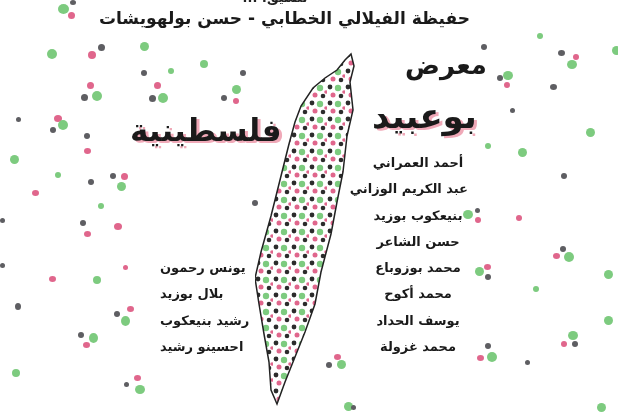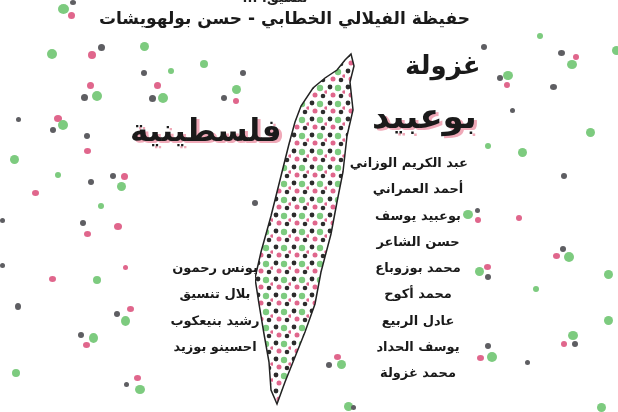--- a/index.html
+++ b/index.html
@@ -14,21 +14,21 @@
     .k { background: #5e5e62; }
     .txt { position: absolute; direction: rtl; color: #1a1a1a; font-weight: bold; white-space: nowrap; }
     .top-cut { top: -10px; left: 215px; width: 120px; font-size: 13px; text-align: center; color: #222; }
     .organizers { top: 8px; left: 170px; width: 300px; font-size: 17px; text-align: center; }
     .exhibit { top: 50px; left: 405px; font-size: 26px; }
     .title1 { top: 96px; left: 372px; font-size: 34px; text-shadow: 3px 2px 0 #f0a9b8; }
     .title2 { top: 112px; left: 130px; font-size: 31px; text-shadow: 3px 2px 0 #f0a9b8; }
     .names { position: absolute; direction: rtl; font-weight: bold; font-size: 13px; color: #1a1a1a; }
     .names div { height: 26.3px; line-height: 26px; white-space: nowrap; }
     .names-right { top: 150px; left: 368px; width: 100px; text-align: center; }
-    .names-left { top: 255px; left: 160px; width: 110px; text-align: center; }
+    .names-left { top: 255px; left: 160px; width: 110px; text-align: left; }
     .map { position: absolute; left: 255px; top: 52px; width: 110px; height: 360px; }
   </style>
 </head>
 <body>
 
 <div>
   <div class="dot g" style="left:58px;top:4px;width:11px;height:10px"></div>
   <div class="dot p" style="left:68px;top:12px;width:7px;height:7px"></div>
   <div class="dot k" style="left:70px;top:0px;width:6px;height:5px"></div>
   <div class="dot g" style="left:47px;top:49px;width:10px;height:10px"></div>
@@ -123,21 +123,21 @@
   <div class="dot k" style="left:252px;top:200px;width:6px;height:6px"></div>
   <div class="dot p" style="left:334px;top:354px;width:7px;height:6px"></div>
   <div class="dot k" style="left:326px;top:362px;width:6px;height:6px"></div>
   <div class="dot g" style="left:337px;top:360px;width:9px;height:9px"></div>
   <div class="dot g" style="left:344px;top:402px;width:9px;height:9px"></div>
   <div class="dot k" style="left:351px;top:405px;width:5px;height:5px"></div>
 </div>
 
 <div class="txt top-cut">تنسيق: ...</div>
 <div class="txt organizers">حفيظة الفيلالي الخطابي - حسن بولهويشات</div>
-<div class="txt exhibit">غزولة</div>
+<div class="txt exhibit">معرض</div>
 <div class="txt title1">بوعبيد</div>
 <div class="txt title2">فلسطينية</div>
 
 <div class="map">
   <svg width="110" height="360" viewBox="0 0 110 360">
     <defs>
       <clipPath id="mapclip">
         <path id="mapshape" d="M96,2 L99,14 L95,30 L98,58 L92,84 L88,120 L82,150 L76,182 L66,220 L60,252 L50,280 L40,305 L30,330 L22,352 L16,338 L14,310 L9,282 L4,252 L0,226 L6,200 L16,164 L26,124 L34,92 L40,70 L46,54 L58,36 L70,26 L82,18 L90,8 Z"></path>
       </clipPath>
       <pattern id="dots" width="18" height="16" patternUnits="userSpaceOnUse">
@@ -147,29 +147,28 @@
         <circle cx="14" cy="12" r="2.3" fill="#2c2c2c"></circle>
         <circle cx="17" cy="8" r="1.8" fill="#e0668c"></circle>
       </pattern>
     </defs>
     <rect x="0" y="0" width="110" height="360" fill="url(#dots)" clip-path="url(#mapclip)"></rect>
     <path d="M96,2 L99,14 L95,30 L98,58 L92,84 L88,120 L82,150 L76,182 L66,220 L60,252 L50,280 L40,305 L30,330 L22,352 L16,338 L14,310 L9,282 L4,252 L0,226 L6,200 L16,164 L26,124 L34,92 L40,70 L46,54 L58,36 L70,26 L82,18 L90,8 Z" fill="none" stroke="#222" stroke-width="1.5"></path>
   </svg>
 </div>
 
 <div class="names names-right">
+  <div>أحمد العمراني</div>
   <div>عبد الكريم الوزاني</div>
-  <div>أحمد العمراني</div>
-  <div>بوعبيد يوسف</div>
+  <div>بنيعكوب بوزيد</div>
   <div>حسن الشاعر</div>
   <div>محمد بوزوباع</div>
   <div>محمد أكوح</div>
-  <div>عادل الربيع</div>
   <div>يوسف الحداد</div>
   <div>محمد غزولة</div>
 </div>
 
 <div class="names names-left">
   <div>يونس رحمون</div>
-  <div>بلال تنسيق</div>
+  <div>بلال بوزيد</div>
   <div>رشيد بنيعكوب</div>
-  <div>احسينو بوزيد</div>
+  <div>احسينو رشيد</div>
 </div>
 
 </body></html>

